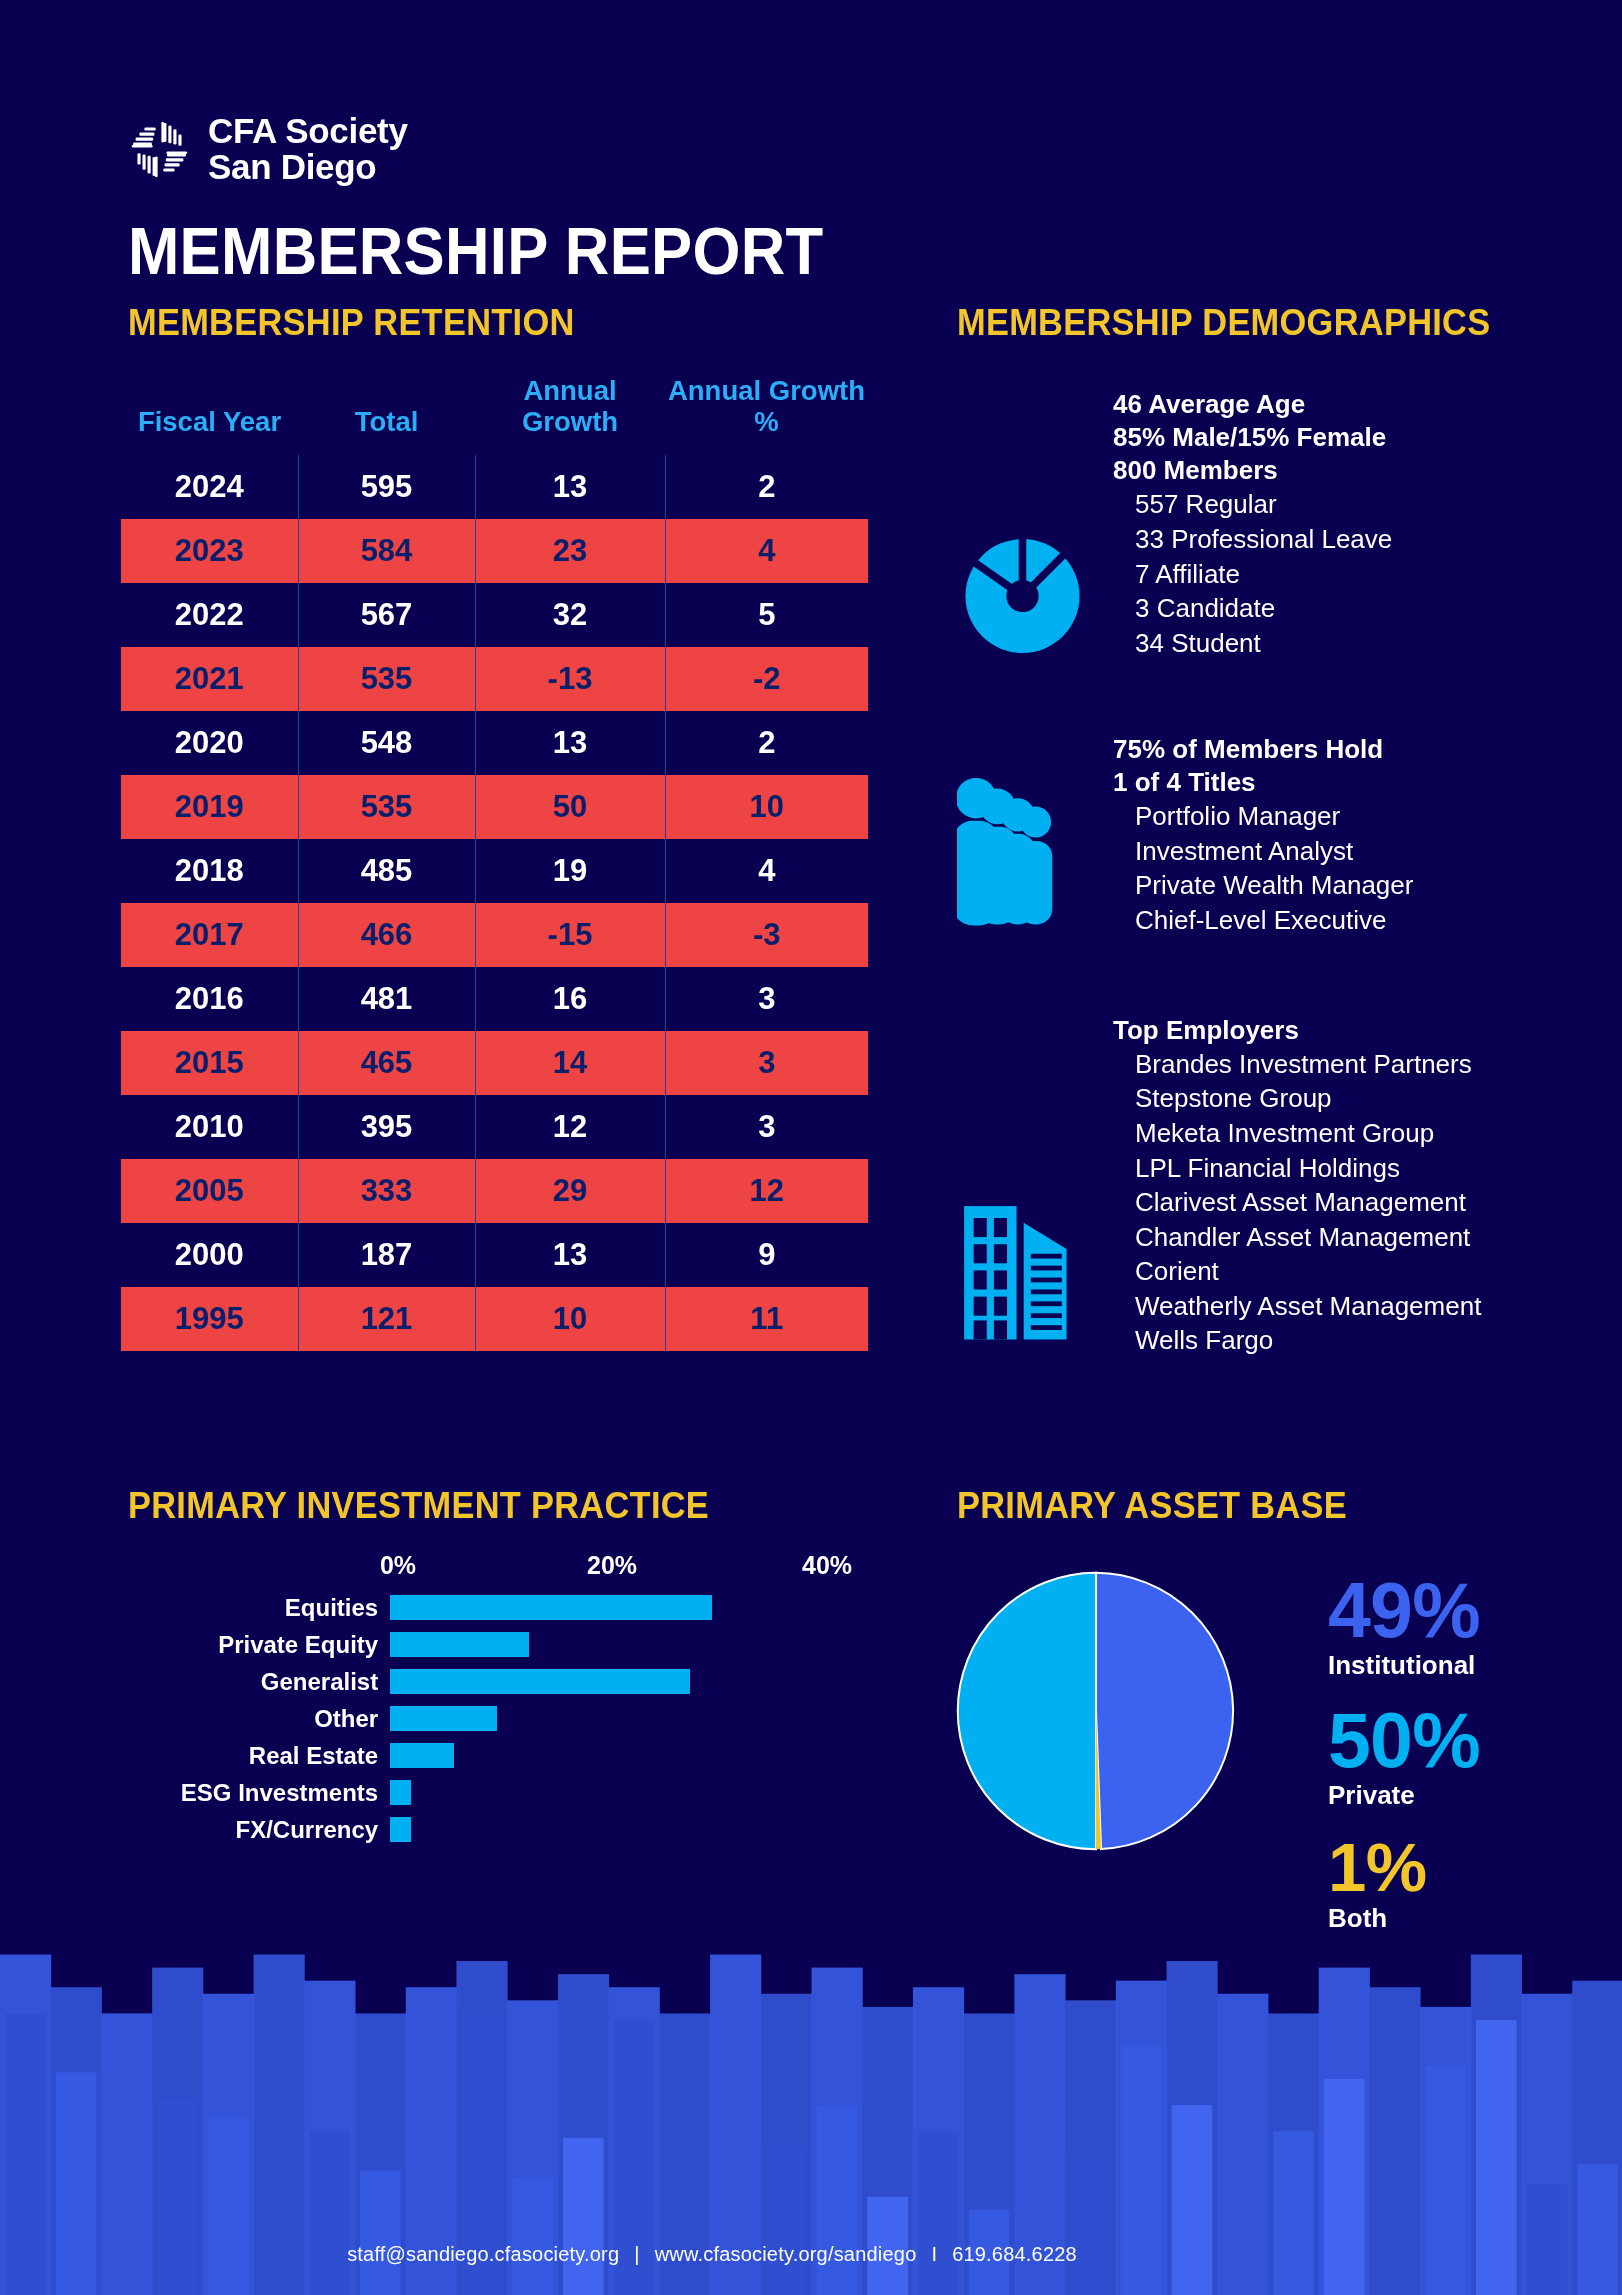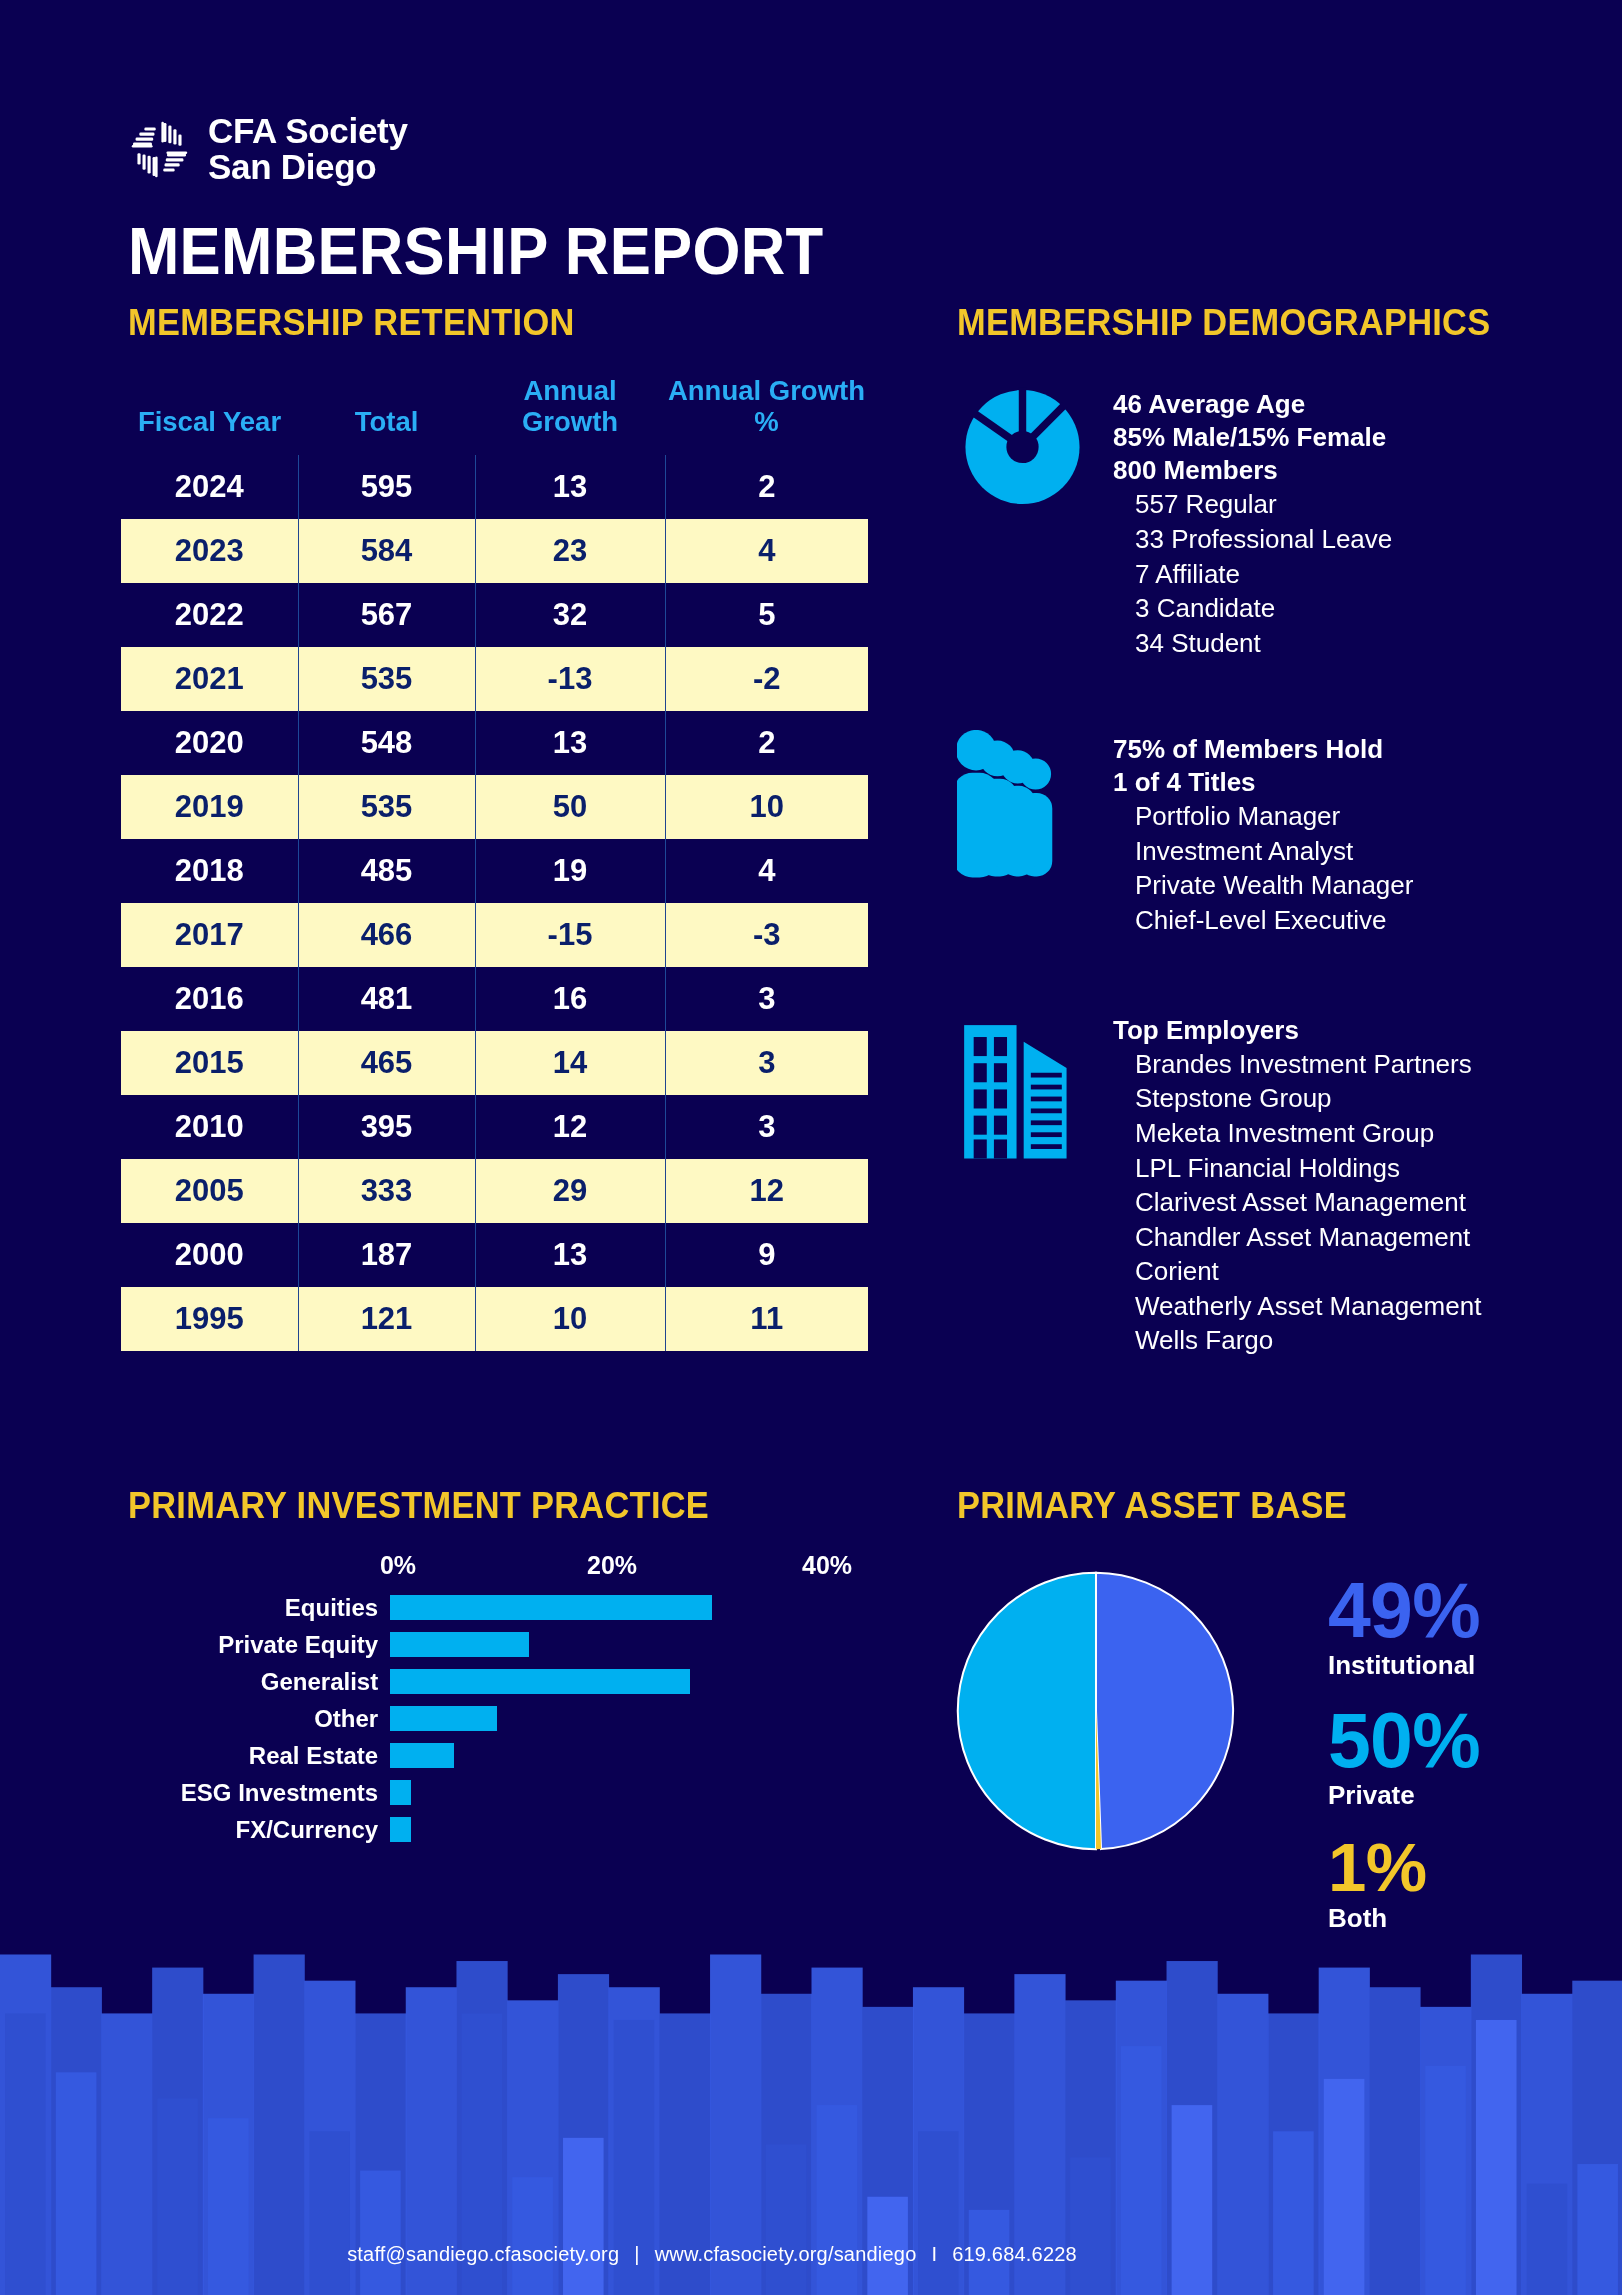--- a/index.html
+++ b/index.html
@@ -41,24 +41,24 @@
   table.retention th {
     color:#2aaef5; font-size:27.5px; font-weight:700; vertical-align:bottom;
     padding:0 0 17px 0; line-height:1.12; text-align:center;
   }
   table.retention td {
     text-align:center; font-size:31px; font-weight:700; height:64px;
     border-left:1.3px solid rgba(42,110,190,.65);
   }
   table.retention td:first-child { border-left:none; }
   tr.dark td { color:#ffffff; background:transparent; }
-  tr.light td { color:#0a1f6b; background:#fef9c3; border-left-color:#20458f; }
-
-  
-  .demo-block { position:absolute; display:flex; gap:25px; }
+  tr.light td { color:#0a1f6b; background:#ef4444; border-left-color:#20458f; }
+
+  
+  .demo-block { position:absolute; display:flex; gap:25px;align-items:flex-end; }
   .demo-icon { flex:0 0 auto; }
   .demo-text { padding-top:2.6px; }
   .demo-head { font-size:26px; font-weight:700; line-height:1.28; white-space:nowrap; }
   .demo-sub { font-size:26px; font-weight:400; line-height:1.33; padding-left:22px; white-space:nowrap; }
 
   
   .bars-wrap { position:absolute; left:128px; top:1551px; width:753px; }
   .bar-axis { position:relative; height:38px; margin-left:270px; }
   .bar-axis span { position:absolute; top:0; font-size:25px; font-weight:700; transform:translateX(-50%); }
   .bar-row { display:flex; align-items:center; height:37px; }

